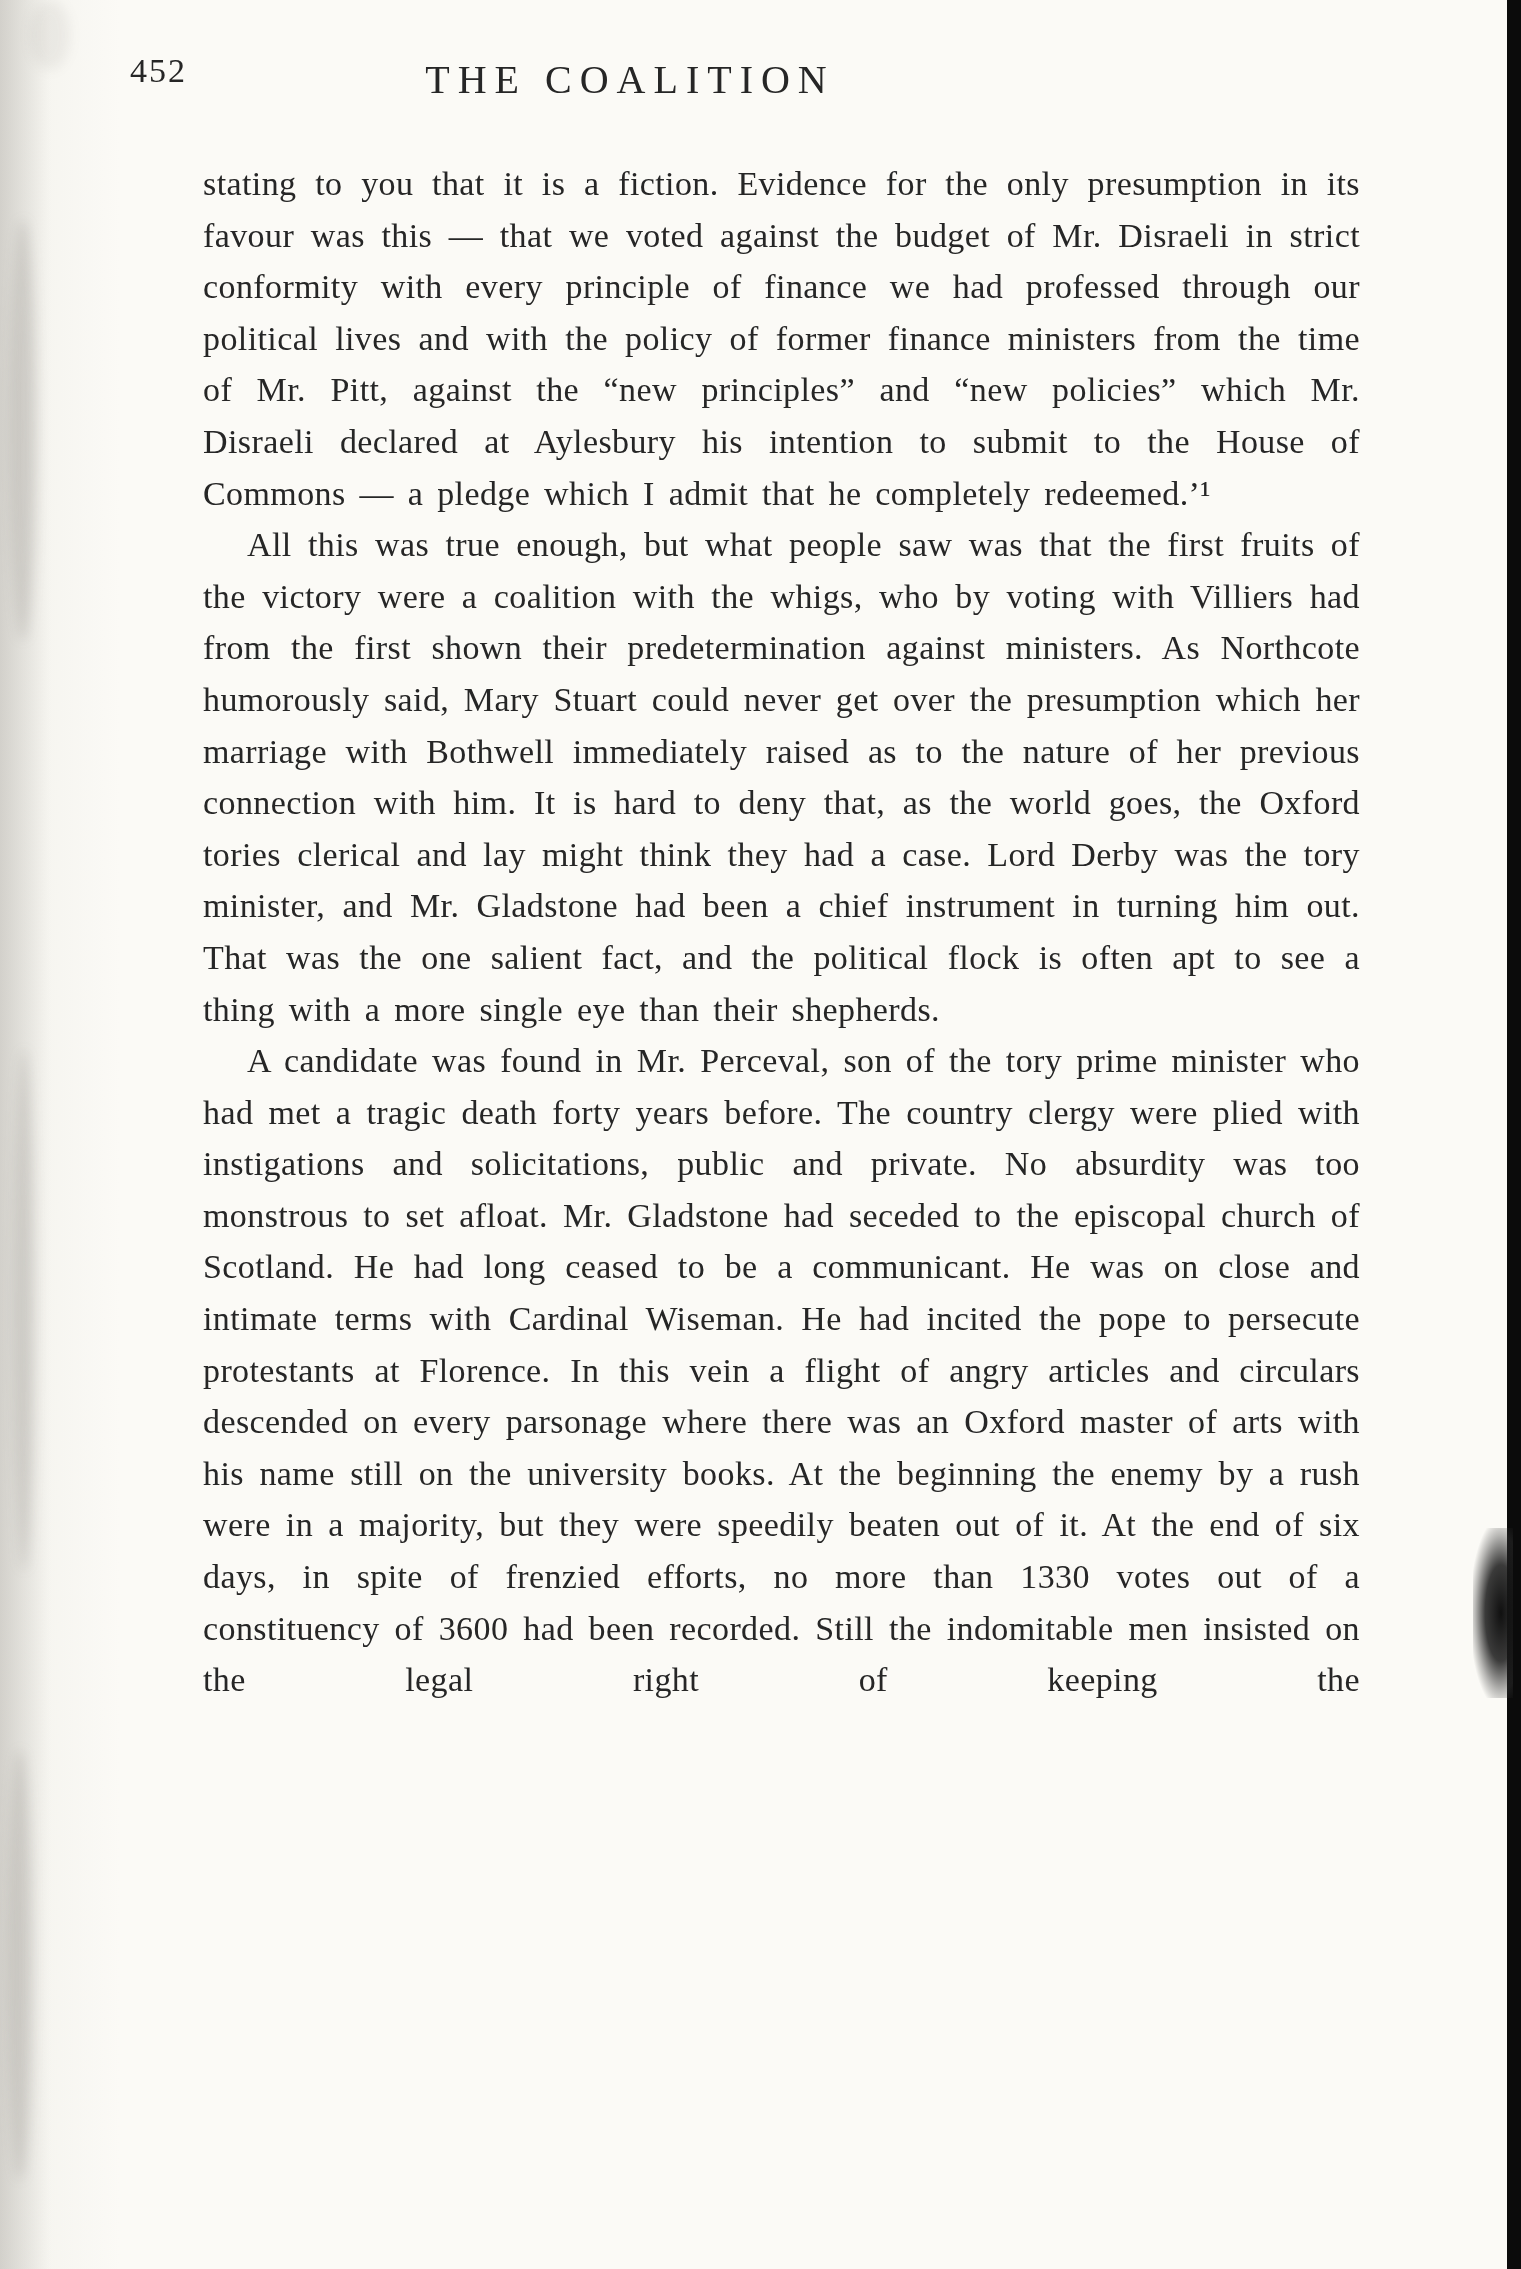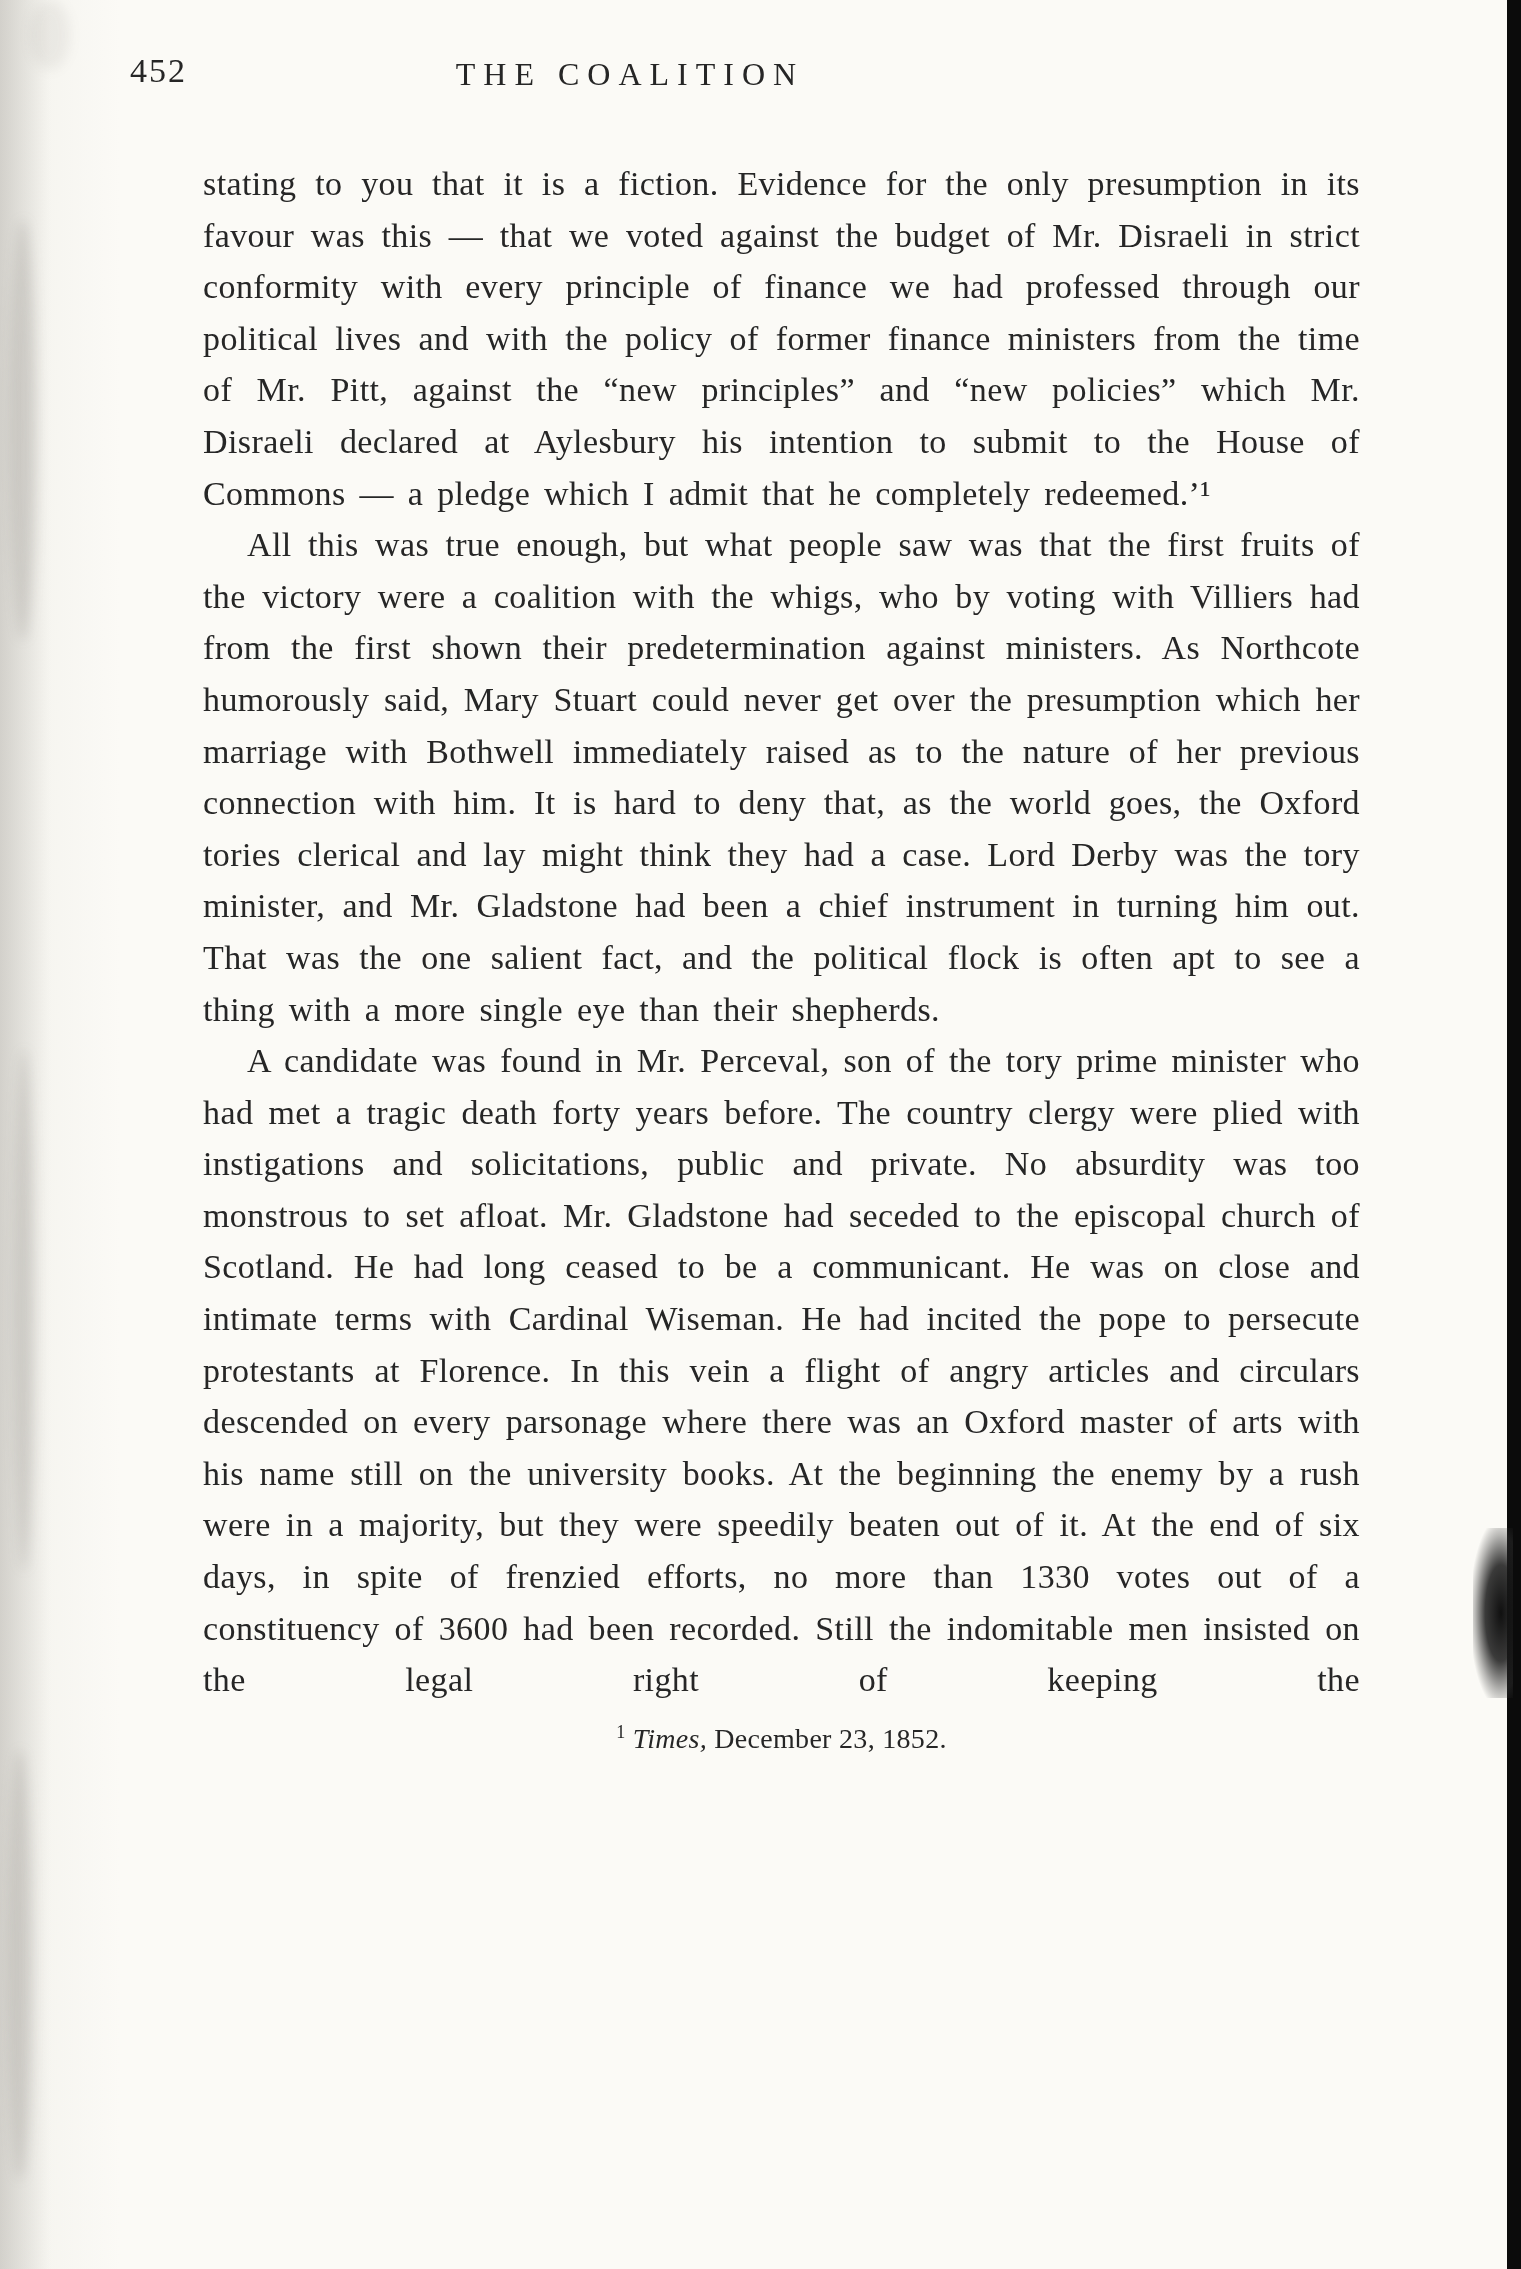--- a/index.html
+++ b/index.html
@@ -33,21 +33,21 @@
     position:absolute;right:8px;top:1528px;width:40px;height:170px;
     background:radial-gradient(ellipse at 70% 50%, #101010 0%, rgba(25,25,25,0.85) 40%, rgba(60,60,60,0.35) 65%, rgba(60,60,60,0) 80%);
   }
   
   .pagenum{
     position:absolute;left:130px;top:52px;
     font-size:34px;letter-spacing:2px;
   }
   .running-title{
     position:absolute;left:630px;top:56px;transform:translateX(-50%);
-    font-size:32px;letter-spacing:8px;white-space:nowrap;
+    font-size:40px;letter-spacing:8px;white-space:nowrap;
   }
   
   .margin-note{
     position:absolute;left:40px;top:162px;width:112px;
     text-align:center;
   }
   .book-line{font-size:29px;letter-spacing:1px;line-height:34px;}
   .book-num{font-size:27px;line-height:30px;}
   .brace{display:block;margin:2px auto 0 auto;}
   .year{margin-top:34px;font-size:28px;letter-spacing:1px;}
@@ -88,19 +88,18 @@
 
   <div class="pagenum">452</div>
   <div class="running-title">THE COALITION</div>
 
 
   <main class="text-block">
     <p class="body-p first">stating to you that it is a fiction.  Evidence for the only presumption in its favour was this — that we voted against the budget of Mr. Disraeli in strict conformity with every principle of finance we had professed through our political lives and with the policy of former finance ministers from the time of Mr. Pitt, against the “new principles” and “new policies” which Mr. Disraeli declared at Aylesbury his intention to submit to the House of Commons — a pledge which I admit that he completely redeemed.’¹</p>
     <p class="body-p indent">All this was true enough, but what people saw was that the first fruits of the victory were a coalition with the whigs, who by voting with Villiers had from the first shown their predetermination against ministers.  As Northcote humorously said, Mary Stuart could never get over the presumption which her marriage with Bothwell immediately raised as to the nature of her previous connection with him.  It is hard to deny that, as the world goes, the Oxford tories clerical and lay might think they had a case.  Lord Derby was the tory minister, and Mr. Gladstone had been a chief instrument in turning him out.  That was the one salient fact, and the political flock is often apt to see a thing with a more single eye than their shepherds.</p>
     <p class="body-p indent last">A candidate was found in Mr. Perceval, son of the tory prime minister who had met a tragic death forty years before.  The country clergy were plied with instigations and solicitations, public and private.  No absurdity was too monstrous to set afloat.  Mr. Gladstone had seceded to the episcopal church of Scotland.  He had long ceased to be a communicant.  He was on close and intimate terms with Cardinal Wiseman.  He had incited the pope to persecute protestants at Florence.  In this vein a flight of angry articles and circulars descended on every parsonage where there was an Oxford master of arts with his name still on the university books.  At the beginning the enemy by a rush were in a majority, but they were speedily beaten out of it.  At the end of six days, in spite of frenzied efforts, no more than 1330 votes out of a constituency of 3600 had been recorded.  Still the indomitable men insisted on the legal right of keeping the</p>
 
-    <div class="footnote"><sup class="fn-marker">1</sup><i class="fn-source"> Times,</i><span class="fn-rest"> December 23, 1852.</span></div>
   </main>
 
   <div class="edge-bar"></div>
   <div class="edge-blob"></div>
 
 </div>
 
 </body></html>

